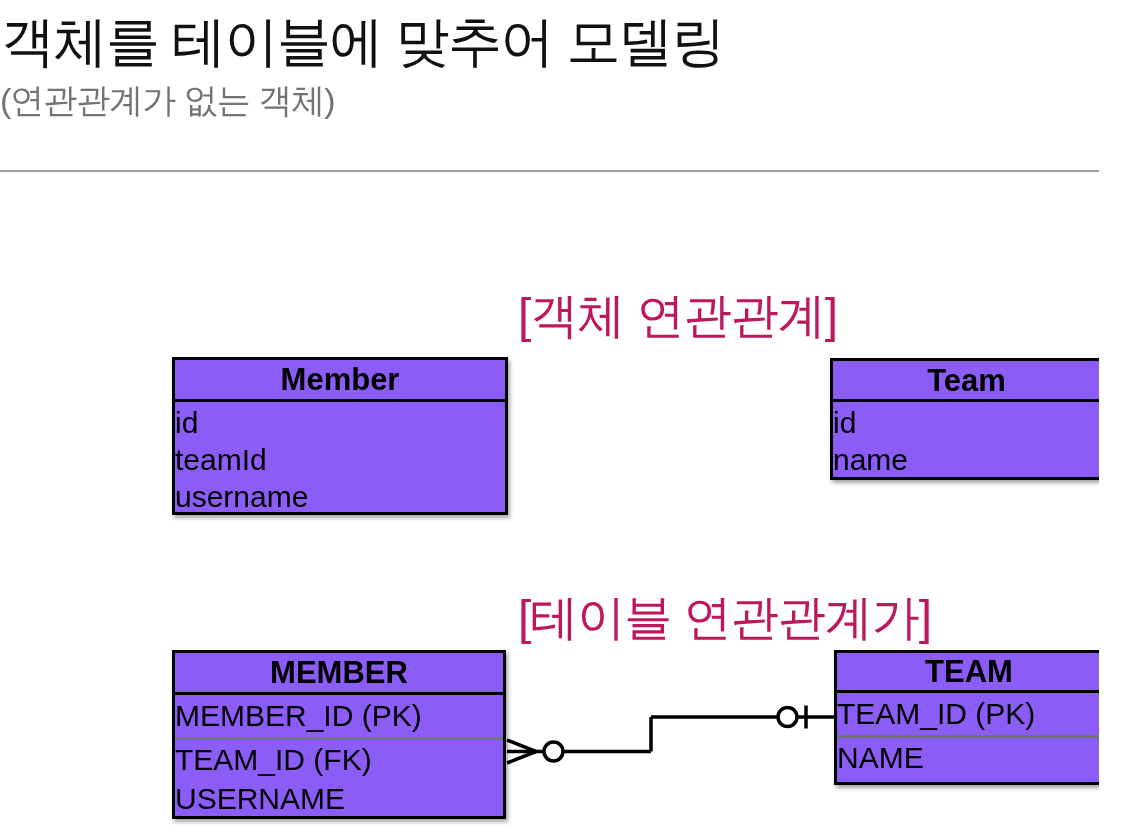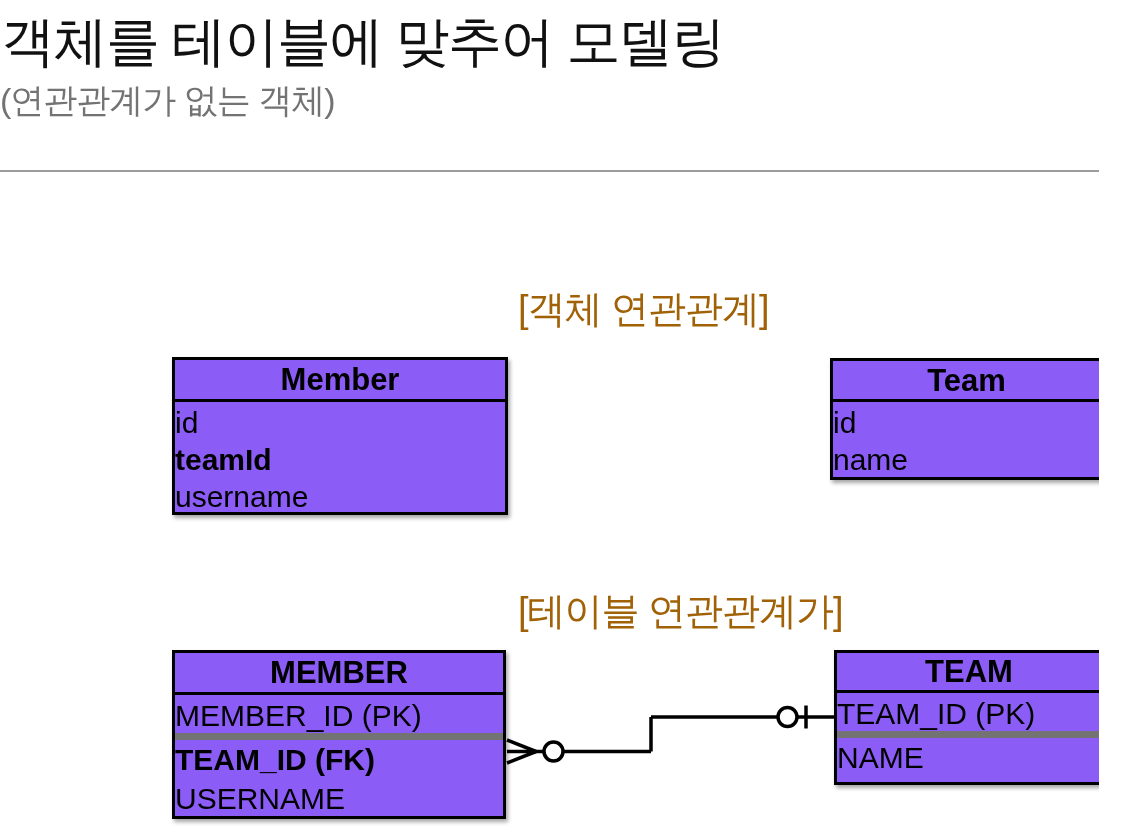--- a/index.html
+++ b/index.html
@@ -34,23 +34,23 @@
   .divider {
     position: absolute;
     left: 0;
     top: 170px;
     width: 1134px;
     height: 2px;
     background: #9c9c9c;
   }
   .section-label {
     position: absolute;
-    font-size: 38px;
+    font-size: 48px;
     letter-spacing: -1px;
-    color: #a16207;
+    color: #be185d;
     white-space: nowrap;
   }
   .section-label.object { left: 518px; top: 284px; }
   .section-label.table  { left: 518px; top: 586px; }
 
   .er-box {
     position: absolute;
     background: #8b5cf6;
     border: 3px solid #000;
     box-shadow: 2px 3px 4px rgba(0,0,0,0.35);
@@ -61,22 +61,22 @@
     font-weight: bold;
     text-align: center;
     border-bottom: 3px solid #000;
     box-sizing: border-box;
   }
   .er-row {
     font-size: 30px;
     white-space: nowrap;
     box-sizing: border-box;
   }
-  .er-row.bold { font-weight: bold; }
-  .er-row.keyrow { border-bottom: 7px solid #737373; }
+  .er-row.bold { font-weight: normal; }
+  .er-row.keyrow { border-bottom: 3px solid #737373; }
 
   
   .member-class { left: 172px; top: 357px; width: 336px; height: 158px; }
   .member-class .er-header { height: 42px; line-height: 40px; }
   .member-class .er-row { height: 37px; line-height: 37px; }
   .member-class .er-body { padding-top: 2px; }
 
   .team-class { left: 830px; top: 358px; width: 273px; height: 122px; }
   .team-class .er-header { height: 41px; line-height: 39px; }
   .team-class .er-row { height: 37px; line-height: 37px; }

